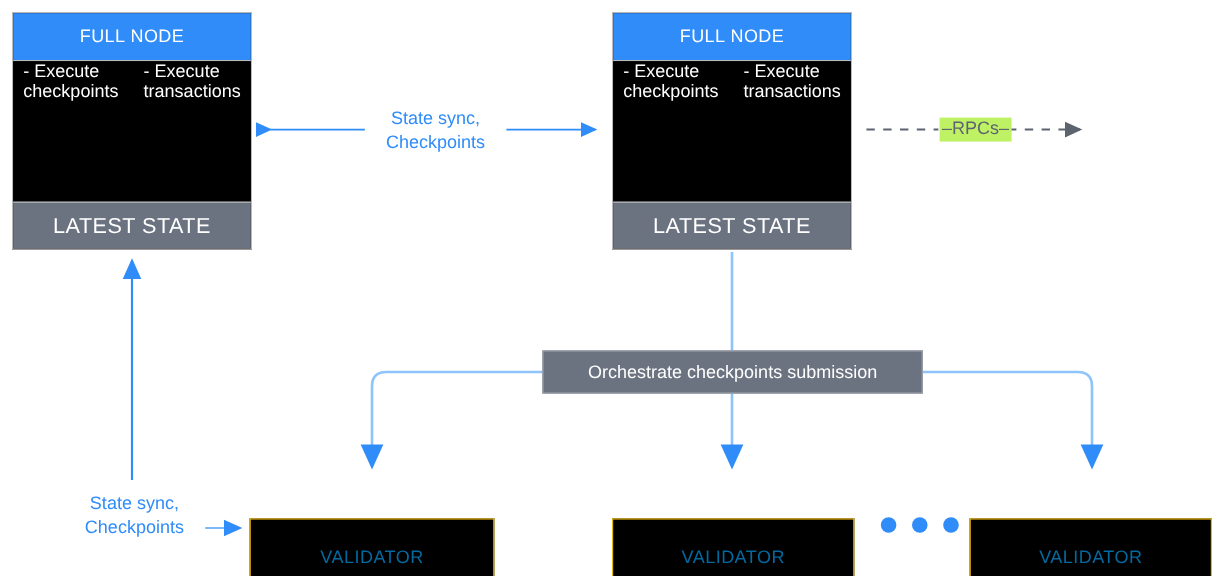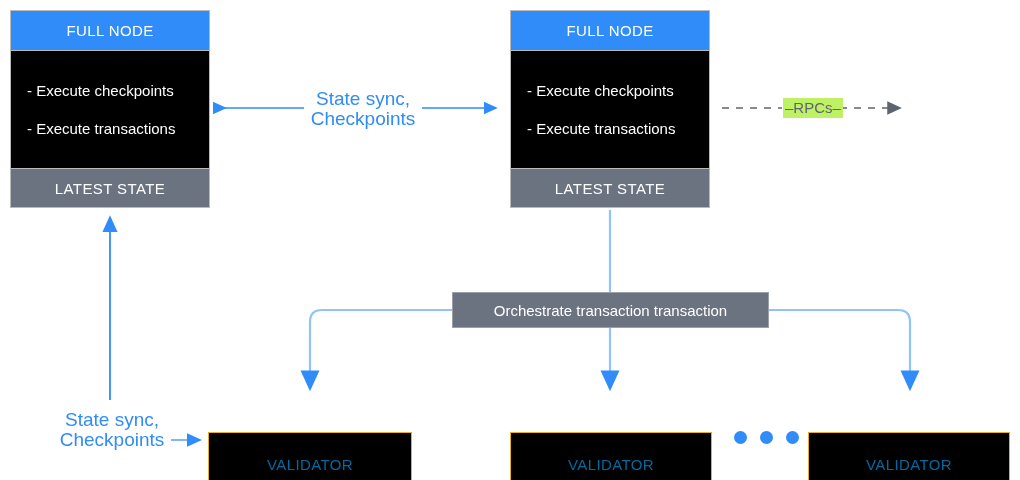--- a/index.html
+++ b/index.html
@@ -29,30 +29,30 @@
     letter-spacing:.4px;
     height:40px;
     display:flex;align-items:center;justify-content:center;
     border-bottom:1px solid #b9b9b9;
     box-sizing:border-box;
   }
   .node-body{
     flex:1;
     background:#000000;
     color:#ffffff;
-    display:flex;flex-direction:column;
+    display:flex;flex-direction:row;
     justify-content:center;
     gap:21px;
     padding:0 16px;
     font-size:15px;
   }
   .node-footer{
     background:#6b7280;
     color:#ffffff;
-    font-size:15px;
+    font-size:18px;
     letter-spacing:.4px;
     height:39px;
     display:flex;align-items:center;justify-content:center;
     border-top:1px solid #b9b9b9;
     box-sizing:border-box;
   }
 
   .validator{
     position:absolute;
     z-index:2;
@@ -73,21 +73,21 @@
     box-sizing:border-box;
     color:#ffffff;
     font-size:15px;
     display:flex;align-items:center;justify-content:center;
   }
 
   .edge-label{
     position:absolute;
     z-index:4;
     color:#2f8cf8;
-    font-size:19px;
+    font-size:15px;
     line-height:20px;
     text-align:center;
     background:#ffffff;
     padding:0 3px;
     white-space:nowrap;
   }
   .edge-label.rpc{
     color:#5d6470;
     background:#bef264;
     font-size:15px;
@@ -165,21 +165,21 @@
   <div class="node" style="left:510px;top:10px;width:200px;height:198px;">
     <div class="node-header">FULL NODE</div>
     <div class="node-body">
       <div>- Execute checkpoints</div>
       <div>- Execute transactions</div>
     </div>
     <div class="node-footer">LATEST STATE</div>
   </div>
 
   <div class="orchestrate" style="left:452px;top:292px;width:317px;height:36px;">
-    <span>Orchestrate transaction transaction</span>
+    <span>Orchestrate checkpoints submission</span>
   </div>
 
   <div class="validator" style="left:208px;top:408px;width:204px;height:64px;">
     <span>VALIDATOR</span>
   </div>
 
   <div class="validator" style="left:510px;top:408px;width:202px;height:64px;">
     <span>VALIDATOR</span>
   </div>
 

